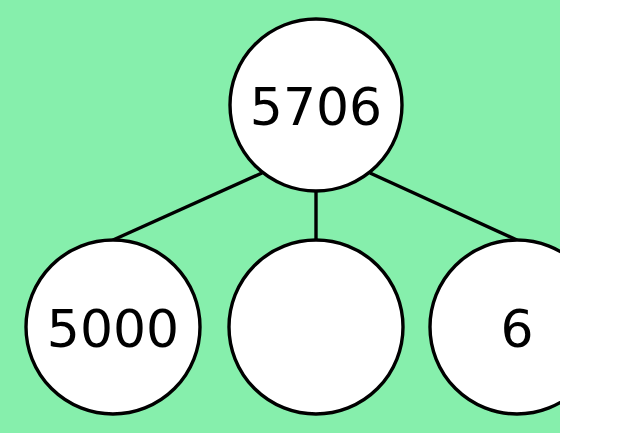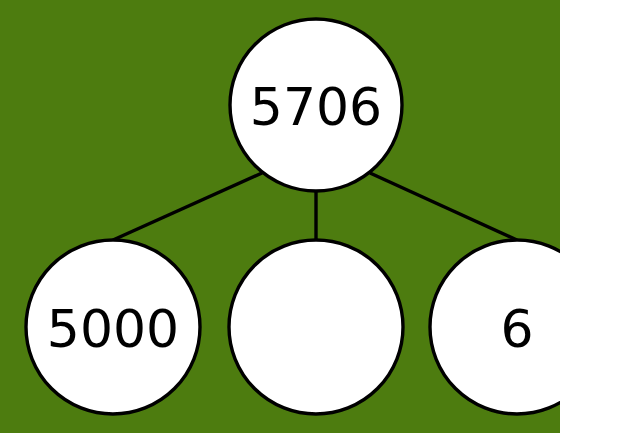--- a/index.html
+++ b/index.html
@@ -8,21 +8,21 @@
     padding: 0;
     background: #ffffff;
   }
   body {
     font-family: "DejaVu Sans", sans-serif;
   }
   #diagram-canvas {
     position: relative;
     width: 560px;
     height: 433px;
-    background: #4d7c0f;
+    background: #86efac;
     overflow: hidden;
   }
   #bond-svg {
     position: absolute;
     top: 0;
     left: 0;
     width: 640px;
     height: 433px;
     display: block;
   }

